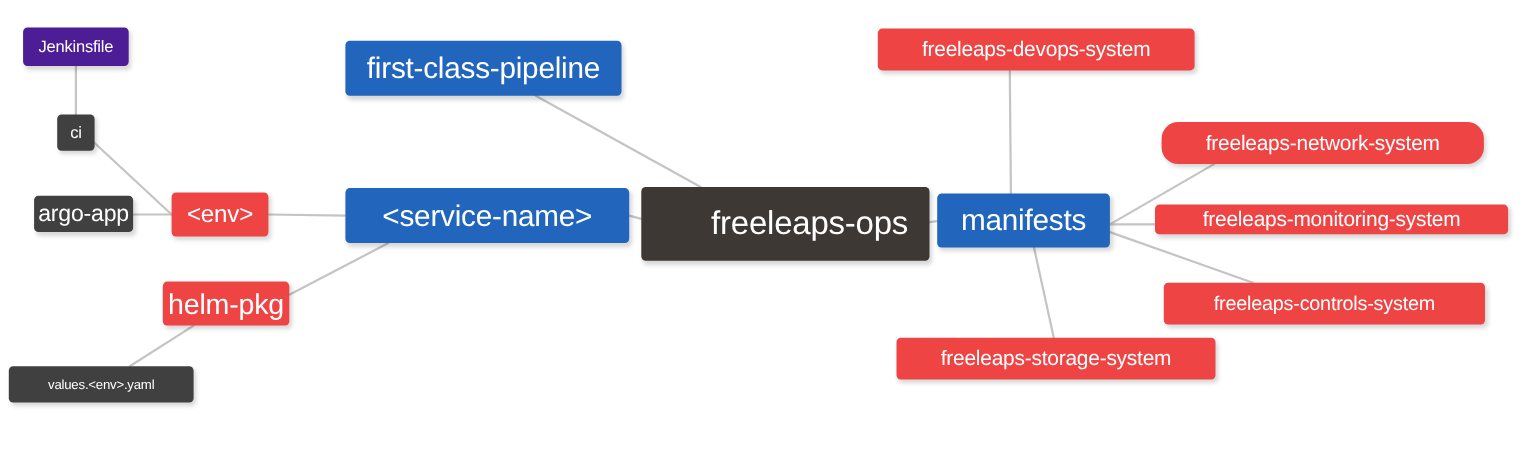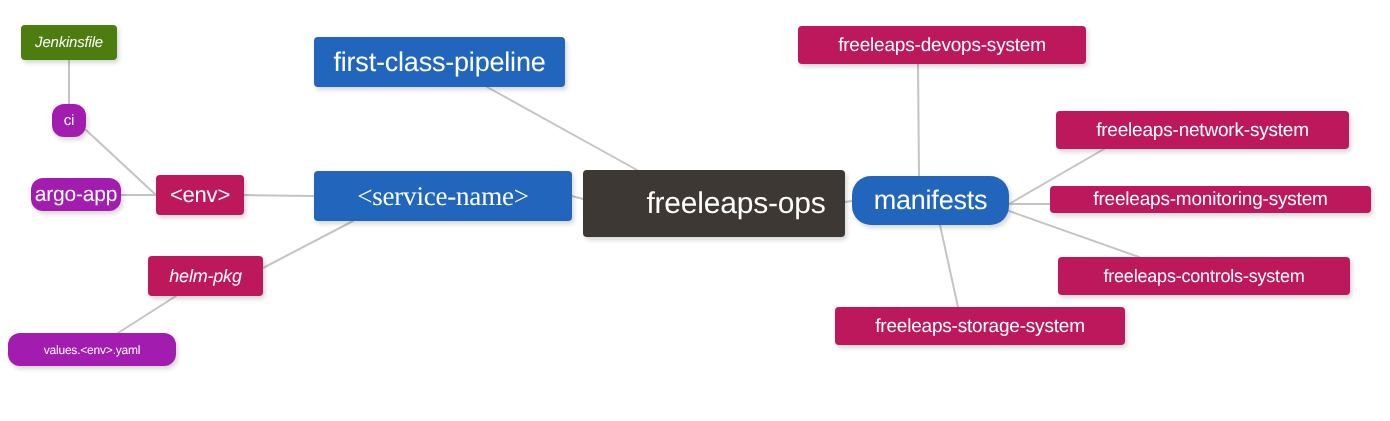--- a/index.html
+++ b/index.html
@@ -35,23 +35,23 @@
     font-family: "Liberation Sans", sans-serif;
     font-weight: 400;
     line-height: 1;
     white-space: nowrap;
     box-shadow: 2px 3px 4px rgba(0,0,0,0.16);
     letter-spacing: -0.2px;
     text-rendering: geometricPrecision;
   }
   .n-root   { background: #3d3834; padding-left: 44px; }
   .n-blue   { background: #2166bc; }
-  .n-green  { background: #be185d; }
-  .n-red    { background: #a21caf; border-radius: 12px; }
-  .n-orange { background: #4d7c0f; font-style: italic; }
+  .n-green  { background: #ef4444; }
+  .n-red    { background: #404040; }
+  .n-orange { background: #4c1d95; }
 </style>
 </head>
 <body>
 
 <div id="canvas">
   <svg id="edges" viewBox="0 0 1390 421" xmlns="http://www.w3.org/2000/svg">
       <line x1="69" y1="60" x2="69" y2="104" stroke="#c4c4c4" stroke-width="2" stroke-linecap="round"></line>
       <line x1="86" y1="130" x2="156" y2="195" stroke="#c4c4c4" stroke-width="2" stroke-linecap="round"></line>
       <line x1="121" y1="195" x2="156" y2="195" stroke="#c4c4c4" stroke-width="2" stroke-linecap="round"></line>
       <line x1="244" y1="195" x2="314" y2="196" stroke="#c4c4c4" stroke-width="2" stroke-linecap="round"></line>
@@ -64,25 +64,25 @@
       <line x1="1009" y1="204" x2="1104" y2="149" stroke="#c4c4c4" stroke-width="2" stroke-linecap="round"></line>
       <line x1="1009" y1="204" x2="1050" y2="204" stroke="#c4c4c4" stroke-width="2" stroke-linecap="round"></line>
       <line x1="1009" y1="211" x2="1139" y2="257" stroke="#c4c4c4" stroke-width="2" stroke-linecap="round"></line>
       <line x1="940" y1="225" x2="958" y2="307" stroke="#c4c4c4" stroke-width="2" stroke-linecap="round"></line>
     </svg>
   <div id="node-layer">
       <div class="node n-orange" style="left: 21px; top: 25px; width: 96px; height: 35px; font-size: 15px;">Jenkinsfile</div>
       <div class="node n-red" style="left: 52px; top: 104px; width: 34px; height: 33px; font-size: 15px;">ci</div>
       <div class="node n-red" style="left: 31px; top: 178px; width: 90px; height: 33px; font-size: 21px;">argo-app</div>
       <div class="node n-green" style="left: 156px; top: 175px; width: 88px; height: 40px; font-size: 22px; text-align: right;">&lt;env&gt;</div>
-      <div class="node n-green" style="left: 148px; top: 256px; width: 115px; height: 40px; font-size: 18px; font-style: italic;">helm-pkg</div>
+      <div class="node n-green" style="left: 148px; top: 256px; width: 115px; height: 40px; font-size: 26px;">helm-pkg</div>
       <div class="node n-red" style="left: 8px; top: 333px; width: 168px; height: 33px; font-size: 12px;">values.&lt;env&gt;.yaml</div>
       <div class="node n-blue" style="left: 314px; top: 37px; width: 251px; height: 50px; font-size: 27px;">first-class-pipeline</div>
-      <div class="node n-blue" style="left: 314px; top: 171px; width: 258px; height: 50px; font-size: 27px; font-family: Liberation Serif, serif;">&lt;service-name&gt;</div>
+      <div class="node n-blue" style="left: 314px; top: 171px; width: 258px; height: 50px; font-size: 27px;">&lt;service-name&gt;</div>
       <div class="node n-root" style="left: 583px; top: 170px; width: 262px; height: 67px; font-size: 30px;">freeleaps-ops</div>
-      <div class="node n-blue" style="left: 852px; top: 176px; width: 157px; height: 49px; font-size: 27px; border-radius: 19px;">manifests</div>
+      <div class="node n-blue" style="left: 852px; top: 176px; width: 157px; height: 49px; font-size: 27px;">manifests</div>
       <div class="node n-green" style="left: 798px; top: 26px; width: 288px; height: 38px; font-size: 19px;">freeleaps-devops-system</div>
-      <div class="node n-green" style="left: 1056px; top: 111px; width: 293px; height: 38px; font-size: 19px;">freeleaps-network-system</div>
+      <div class="node n-green" style="left: 1056px; top: 111px; width: 293px; height: 38px; font-size: 19px; border-radius: 15px;">freeleaps-network-system</div>
       <div class="node n-green" style="left: 1050px; top: 186px; width: 321px; height: 27px; font-size: 19px;">freeleaps-monitoring-system</div>
       <div class="node n-green" style="left: 1058px; top: 257px; width: 292px; height: 38px; font-size: 18px;">freeleaps-controls-system</div>
-      <div class="node n-green" style="left: 815px; top: 307px; width: 290px; height: 38px; font-size: 19px; margin-left: 20px;">freeleaps-storage-system</div>
+      <div class="node n-green" style="left: 815px; top: 307px; width: 290px; height: 38px; font-size: 19px;">freeleaps-storage-system</div>
     </div>
 </div>
 
 </body></html>

